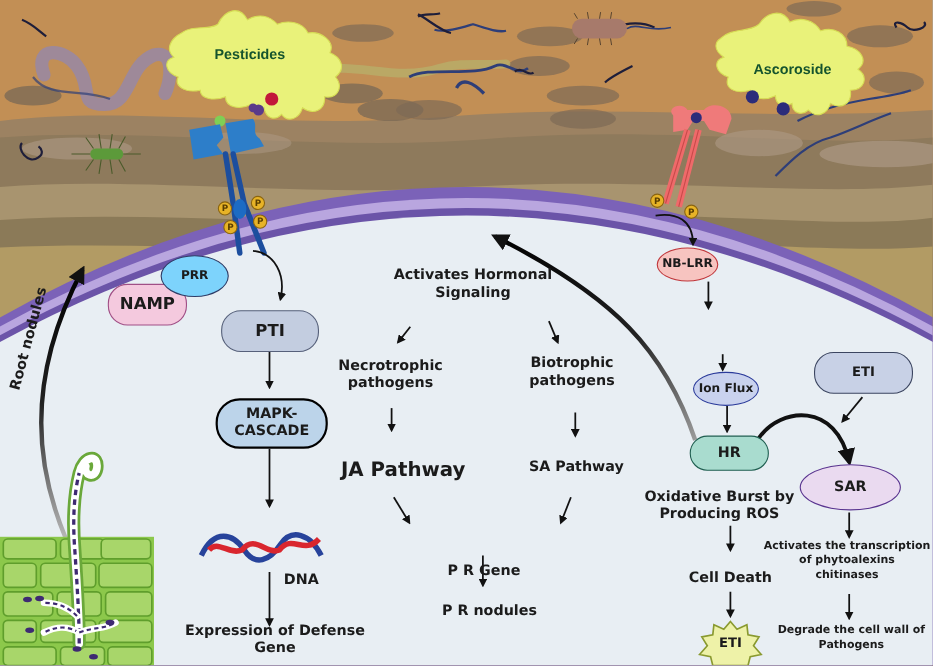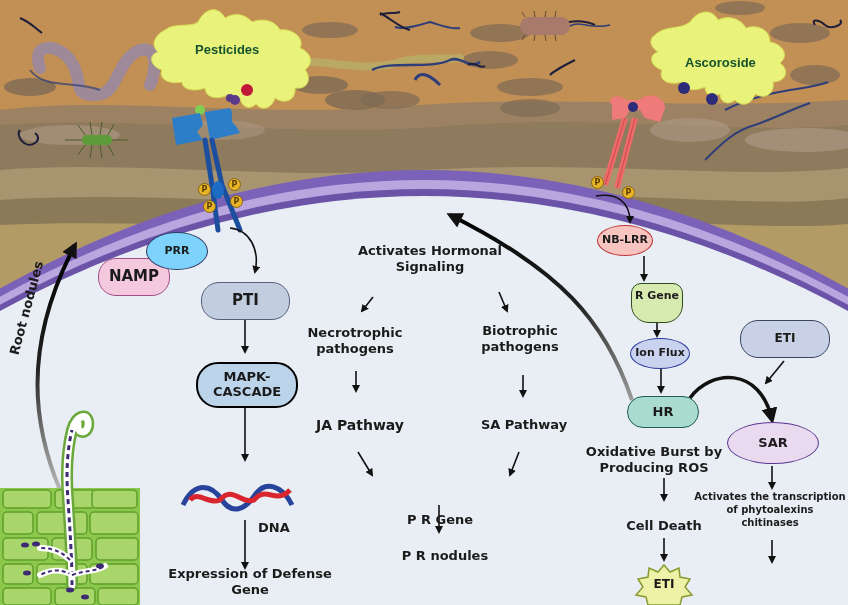--- a/index.html
+++ b/index.html
@@ -239,27 +239,26 @@
     <div>Signaling</div>
   </div>
   <div class="lbl" style="left:300px; top:325px; width:110px; font-size:13px;">
     <div>Necrotrophic</div>
     <div>pathogens</div>
   </div>
   <div class="lbl" style="left:465px; top:323px; width:110px; font-size:13px;">
     <div>Biotrophic</div>
     <div>pathogens</div>
   </div>
-  <div class="lbl" style="left:310px; top:417px; width:100px; font-size:14px;">JA Pathway</div>
+  <div class="lbl" style="left:310px; top:417px; width:100px; font-size:18px;">JA Pathway</div>
   <div class="lbl" style="left:474px; top:417px; width:100px; font-size:13px;">SA Pathway</div>
   <div class="lbl" style="left:395px; top:480px; width:90px; font-size:13px;margin-top:32px;">P R Gene</div>
   <div class="lbl" style="left:395px; top:548px; width:100px; font-size:13px;">P R nodules</div>
 
   <div class="node oval" style="left:597px; top:225px; width:56px; height:31px; background:#f7c4c0; border:1.5px solid #c0363a; font-size:11px;">NB-LRR</div>
-  <div class="node" style="left:631px; top:283px; width:52px; height:40px; background:#d7eab0; border:1.5px solid #2e4a1e; font-size:11px; border-radius:10px 10px 18px 18px; align-items:flex-start; padding-top:6px;">R Gene</div>
   <div class="node oval" style="left:630px; top:338px; width:60px; height:31px; background:#c9d2ee; border:1.5px solid #2a3a9a; font-size:11px;">Ion Flux</div>
   <div class="node pill" style="left:627px; top:396px; width:72px; height:32px; background:#a9dccf; border:1.5px solid #1f5e50; font-size:13px;">HR</div>
   <div class="node pill" style="left:740px; top:320px; width:90px; height:38px; background:#c8d1e6; border:1.5px solid #3b4560; font-size:12px;">ETI</div>
   <div class="node oval" style="left:727px; top:422px; width:92px; height:42px; background:#eadaf0; border:1.5px solid #5a3590; font-size:13px;">SAR</div>
 
   <div class="lbl" style="left:580px; top:444px; width:148px; font-size:13px;">
     <div>Oxidative Burst by</div>
     <div>Producing  ROS</div>
   </div>
   <div class="lbl" style="left:614px; top:518px; width:100px; font-size:13px;">Cell Death</div>
@@ -267,14 +266,18 @@
   <svg style="position:absolute; left:634px; top:563px;" width="60" height="42" viewBox="0 0 60 42">
     <path d="M30,2 L36,9 L45,5 L46,14 L56,16 L51,24 L58,32 L48,34 L46,42 L14,42 L12,34 L2,32 L9,24 L4,16 L14,14 L15,5 L24,9 Z" fill="#eef2a8" stroke="#8a9a30" stroke-width="1.5"></path>
   </svg>
   <div class="node" style="left:634px; top:570px; width:60px; height:30px; font-size:12px;">ETI</div>
 
   <div class="lbl" style="left:692px; top:490px; width:156px; font-size:10px; line-height:1.3;">
     <div>Activates the transcription</div>
     <div>of phytoalexins</div>
     <div>chitinases</div>
   </div>
+  <div class="lbl" style="left:700px; top:566px; width:148px; font-size:10px; line-height:1.35;">
+    <div>Degrade the cell wall of</div>
+    <div>Pathogens</div>
+  </div>
 
 </div>
 
 </body></html>

